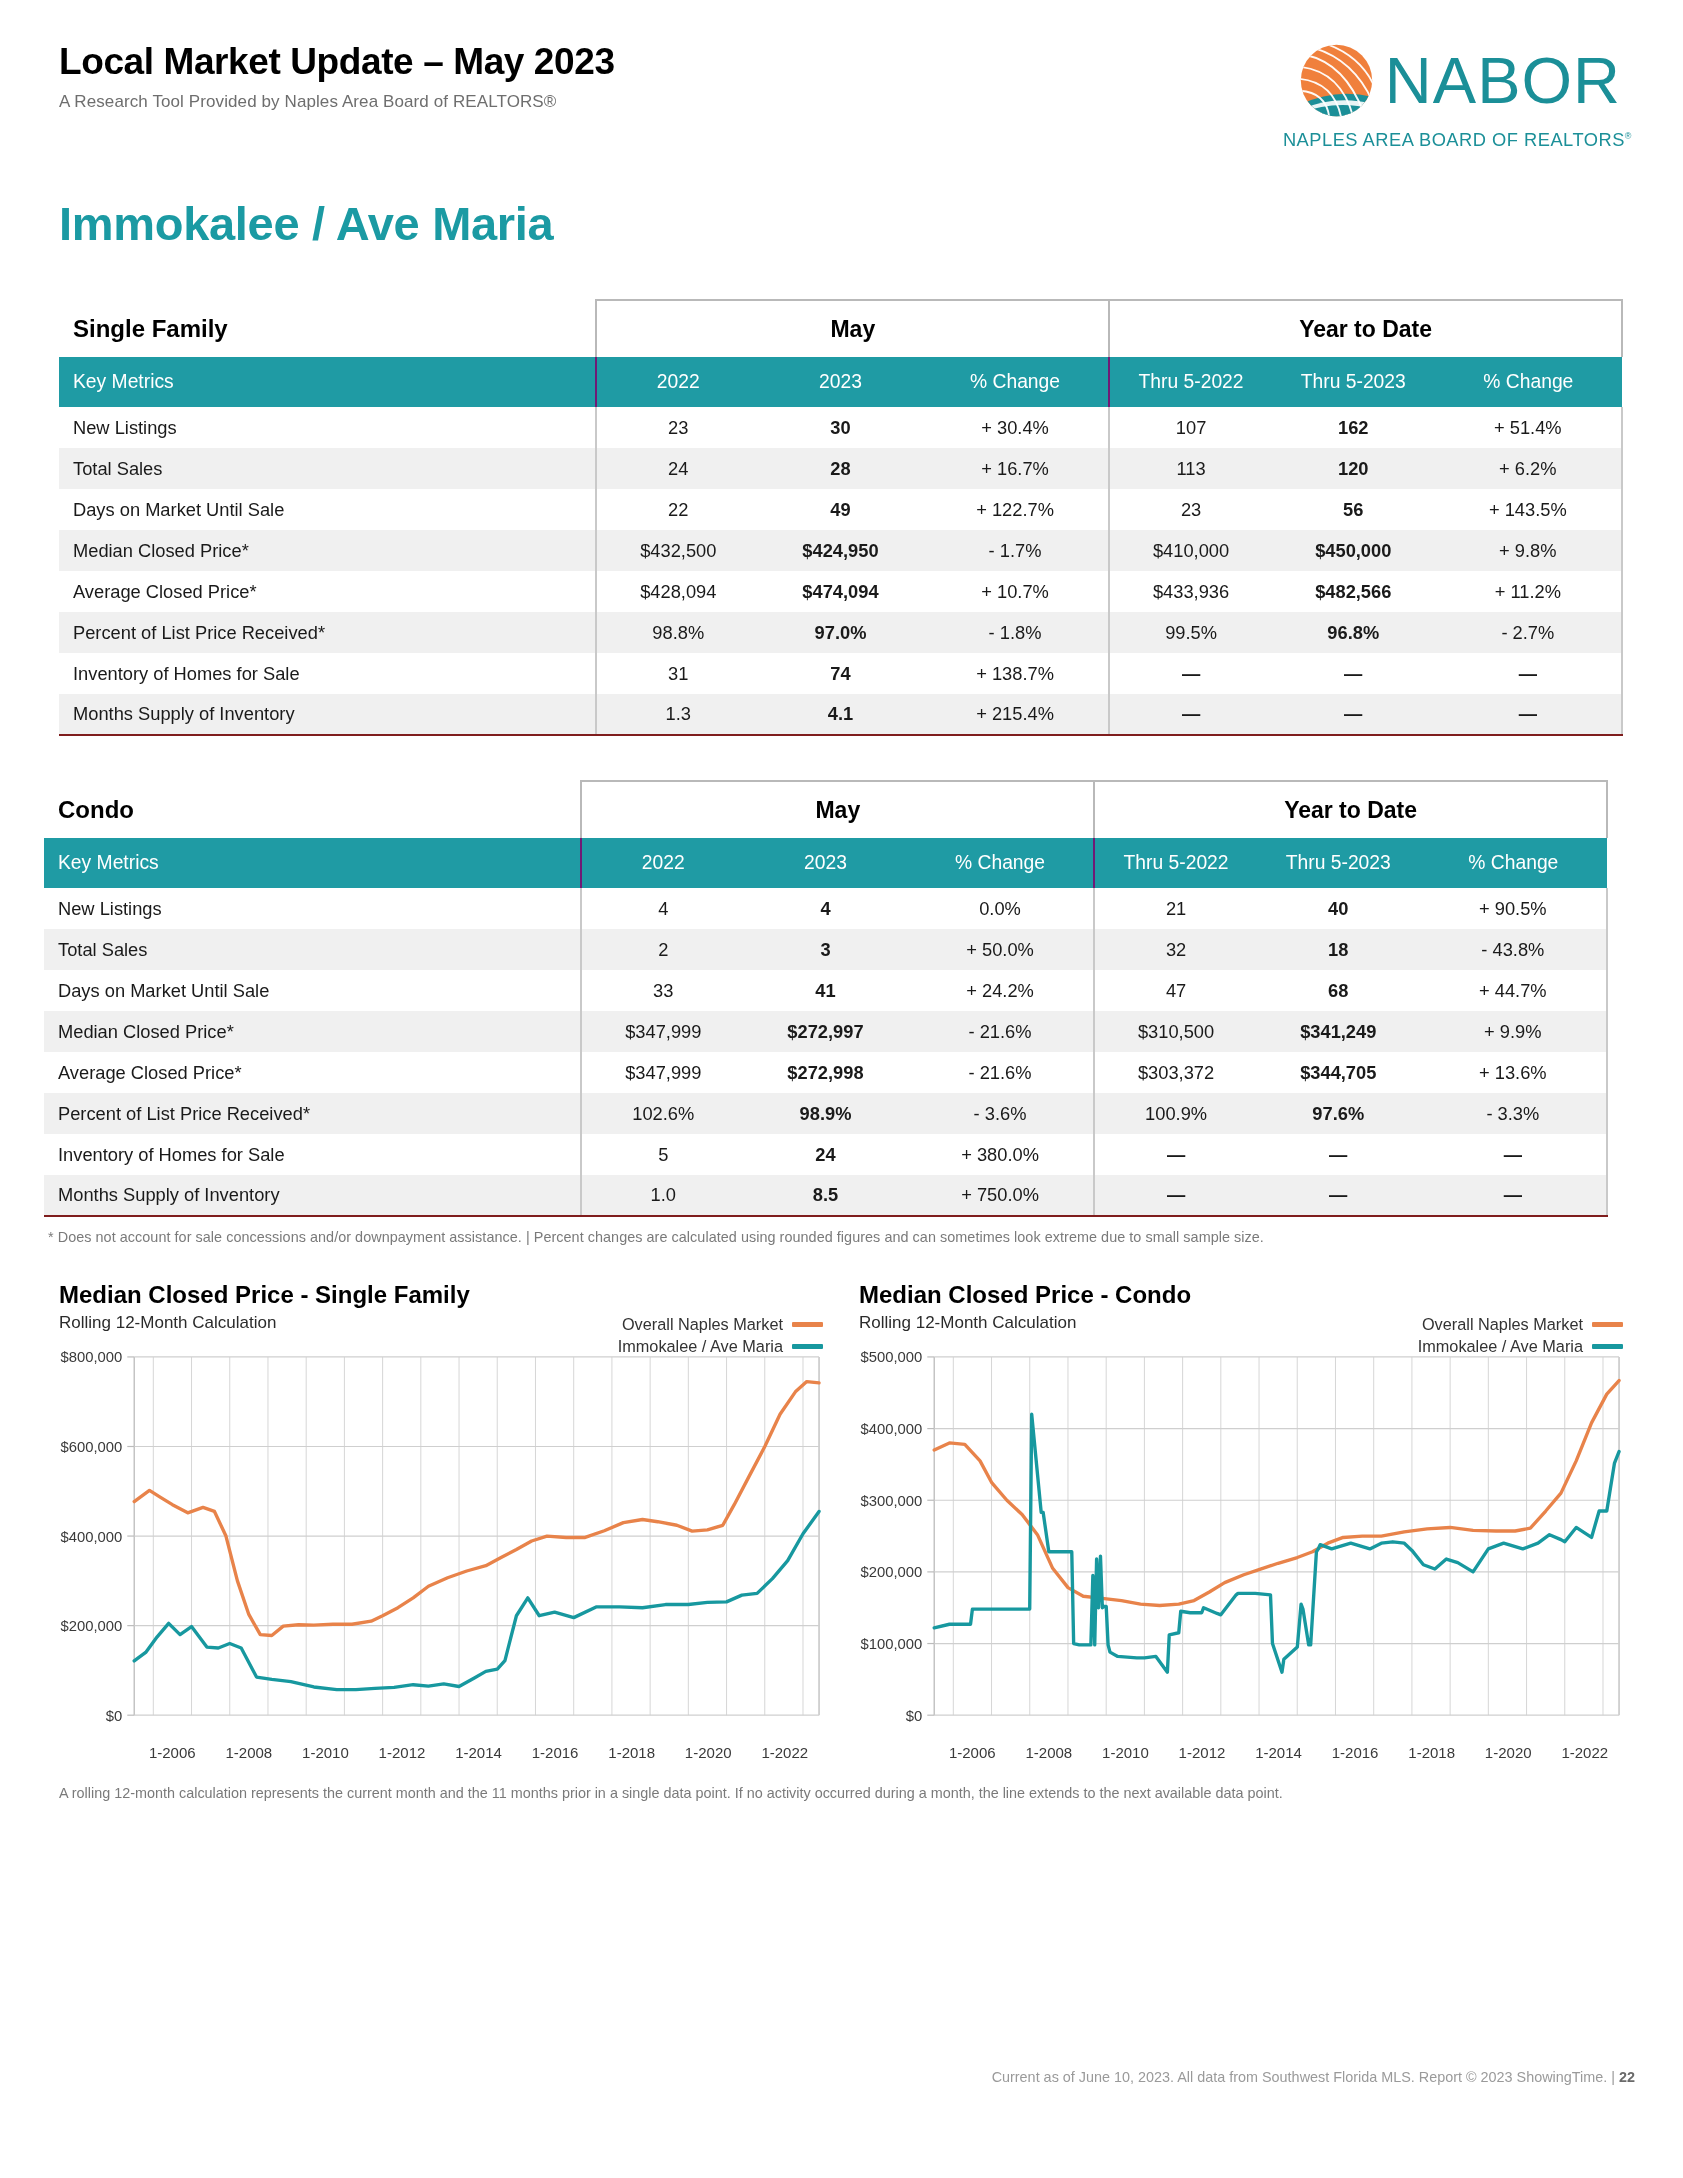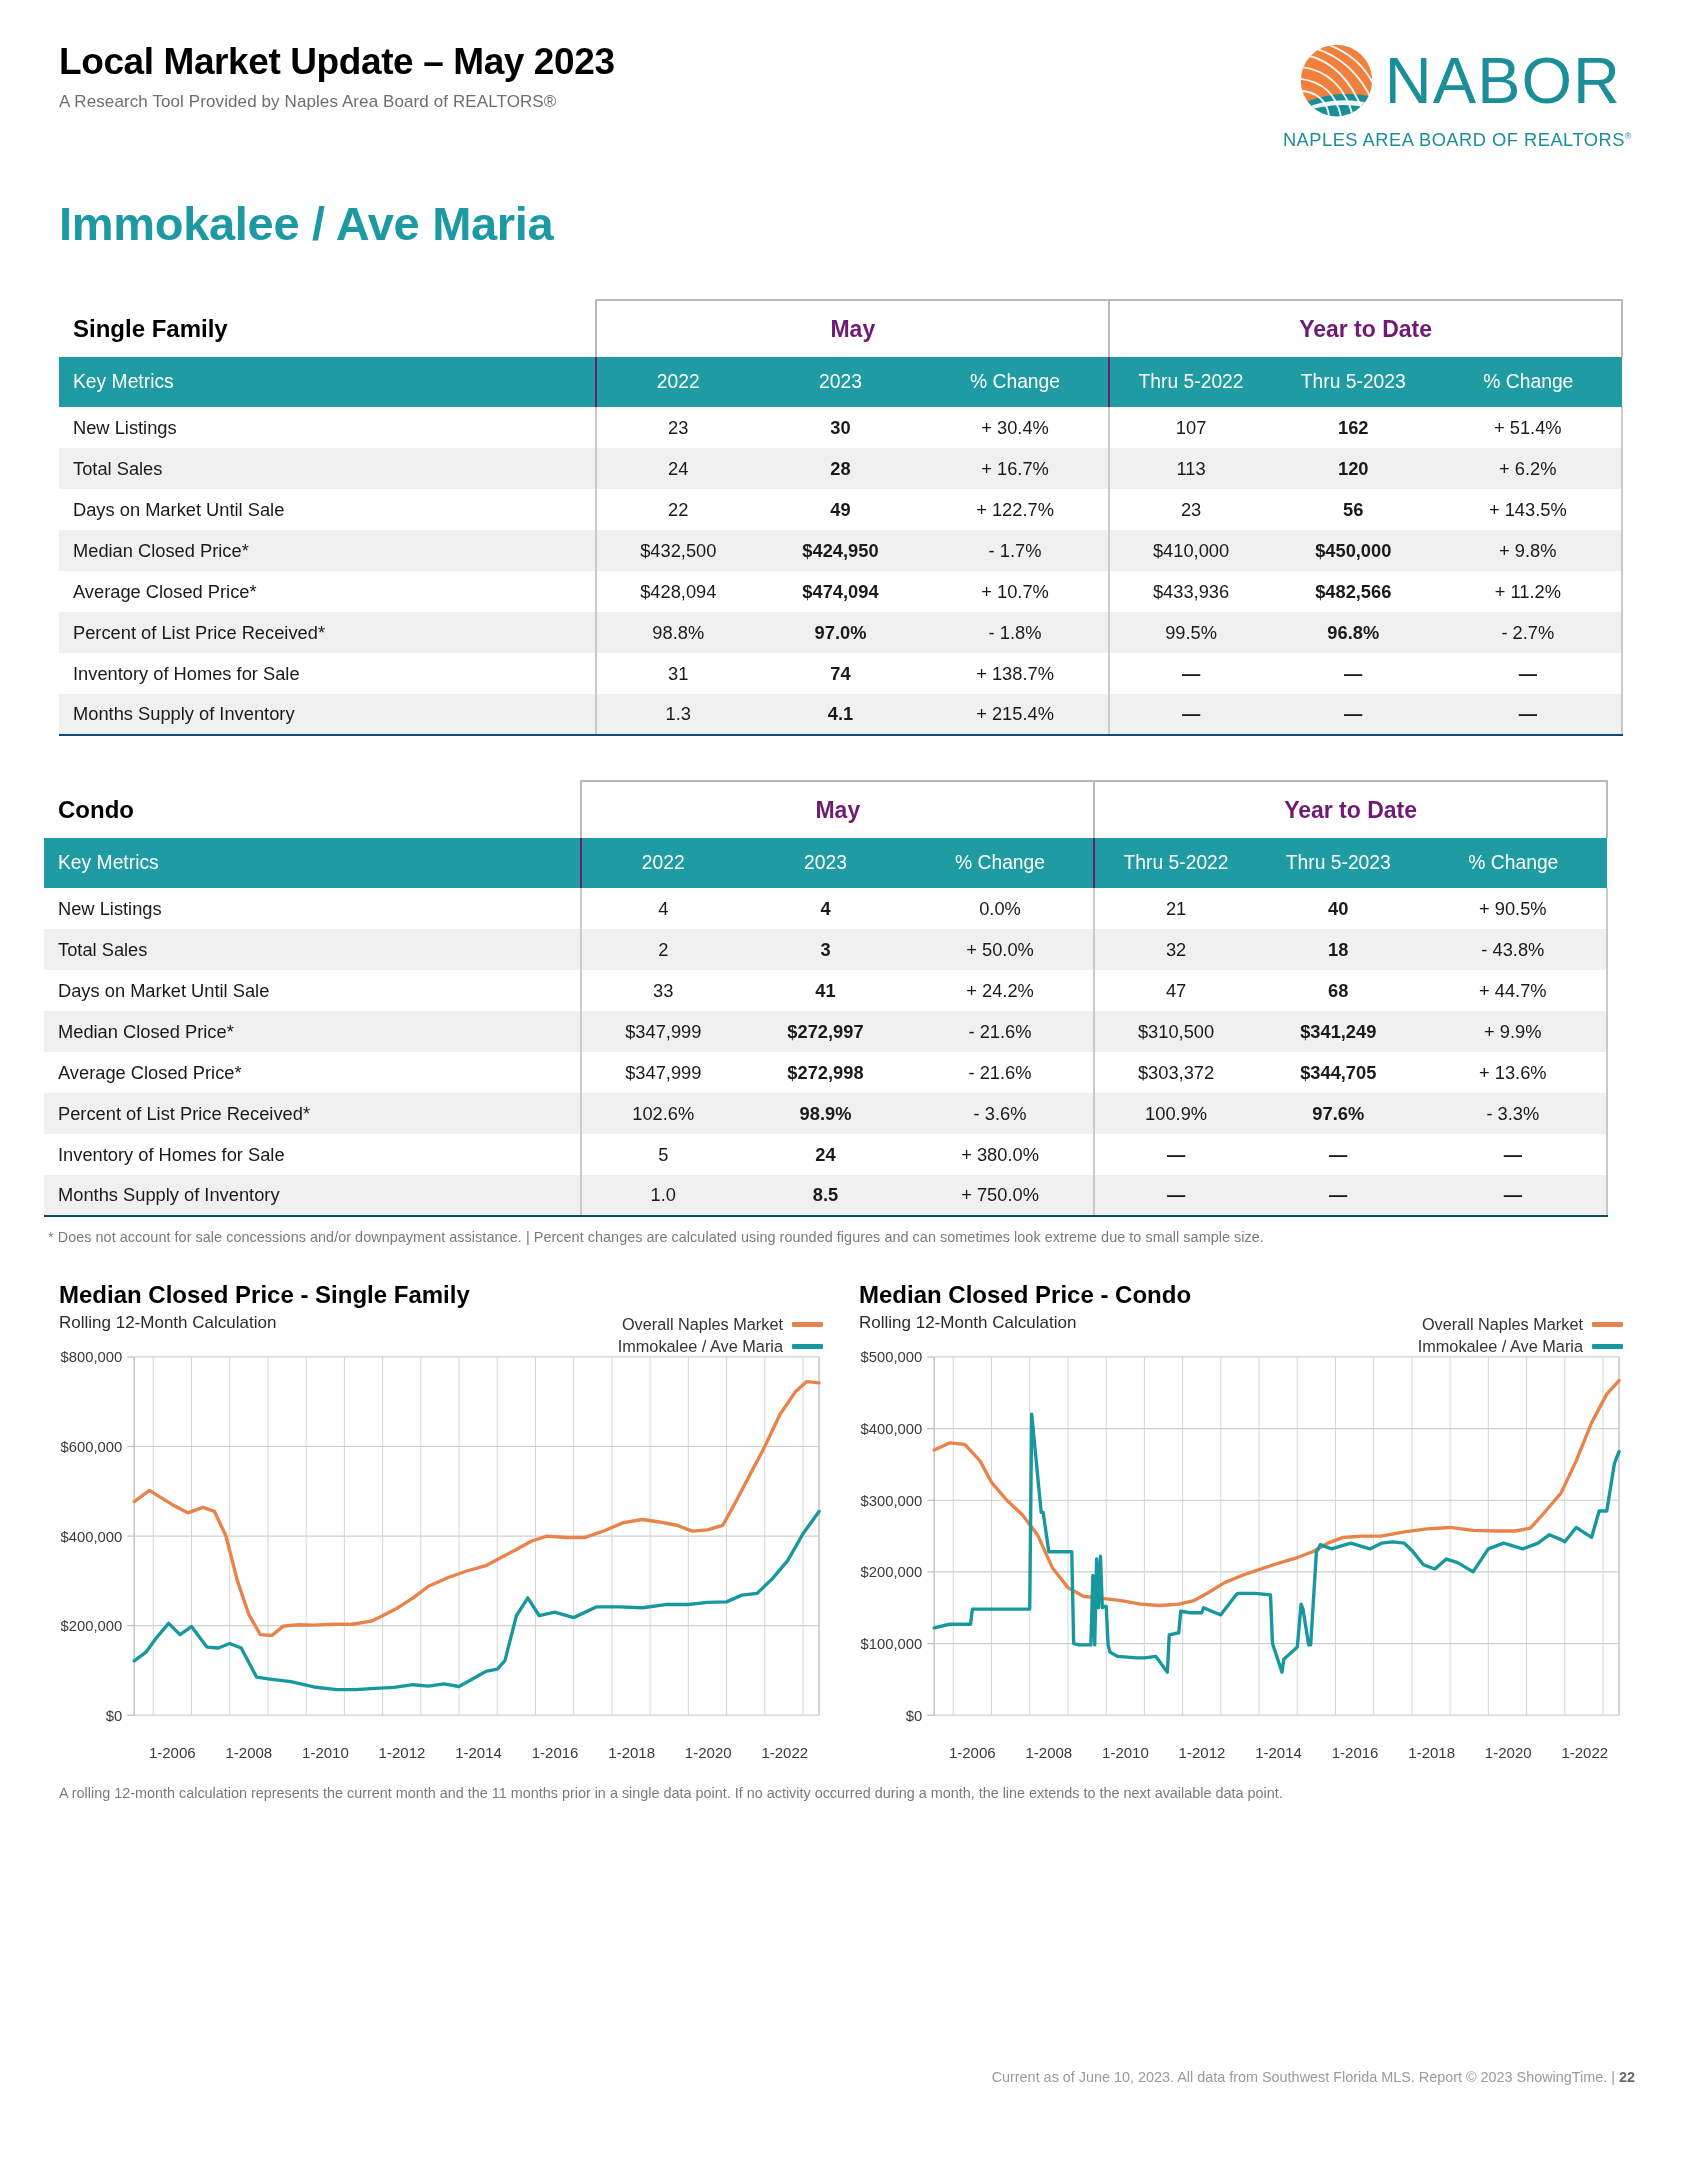--- a/index.html
+++ b/index.html
@@ -50,42 +50,42 @@
   table.mkt col.c-metric { width: 436px; }
   table.mkt col.c-d { width: 132px; }
   table.mkt col.c-p { width: 152px; }
 
   .grp-row td { height: 57px; vertical-align: middle; padding: 0; }
   .grp-label {
     font-size: 24px; font-weight: bold; color: #000;
     padding-left: 14px !important; text-align: left;
   }
   .grp-period {
-    font-size: 23px; font-weight: bold; color: #701a75; text-align: center;
+    font-size: 23px; font-weight: bold; color: #000000; text-align: center;
     border-top: 2px solid #b9b9b9;
     border-left: 2px solid #b9b9b9;
   }
   .grp-period.last { border-right: 2px solid #b9b9b9; }
 
   .hdr-row th {
     background: #1f9ba4; color: #ffffff; height: 50px;
     font-size: 19.3px; font-weight: normal; vertical-align: middle;
   }
   .hdr-row th.metric { text-align: left; padding-left: 14px; }
   .hdr-row th.num { text-align: center; }
   .hdr-row th.sep { border-left: 2px solid #701a75; }
 
   tr.drow td { height: 41px; font-size: 18.3px; vertical-align: middle; }
   tr.drow.alt td { background: #f0f0f0; }
   tr.drow td.metric { text-align: left; padding-left: 14px; color: #1a1a1a; }
   tr.drow td.num { text-align: center; color: #1a1a1a; }
   tr.drow td.num.b { font-weight: bold; }
   tr.drow td.sep { border-left: 2px solid #c9c9c9; }
   tr.drow td.edge { border-right: 2px solid #c9c9c9; }
-  tr.drow.lastrow td { border-bottom: 2px solid #0c4a6e; margin-top: 38px; }
+  tr.drow.lastrow td { border-bottom: 2px solid #7f1d1d; margin-top: 38px; }
   .dash { font-weight: bold; letter-spacing: 0; }
 
   
   .footnote {
     padding: 0 48px; margin-top: 12px;
     font-size: 14.4px; color: #7a7a7a; letter-spacing: 0.05px;
   }
 
   
   .charts { display: flex; padding: 0 59px; margin-top: 36px; gap: 36px; }

